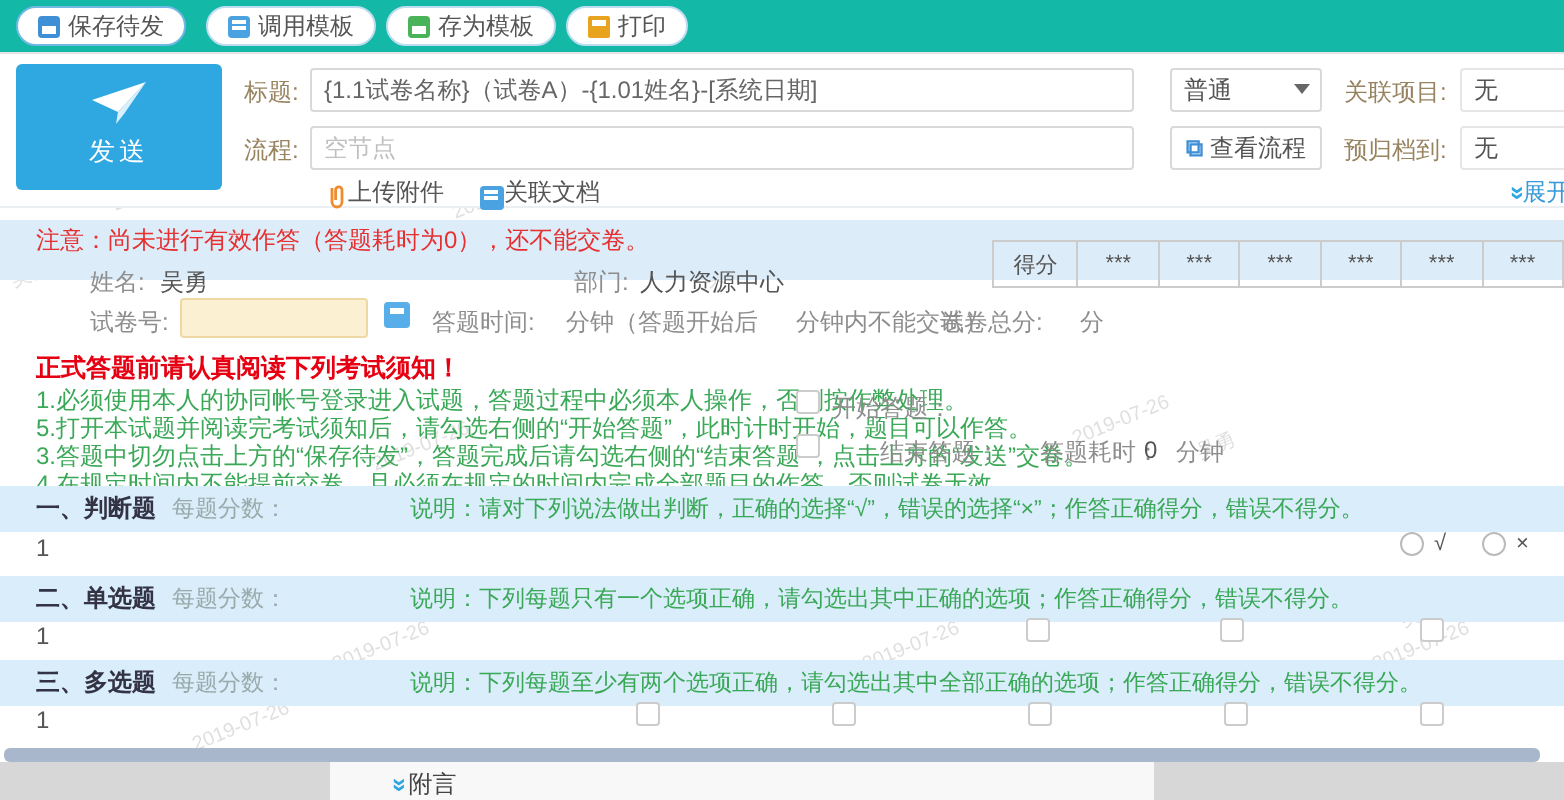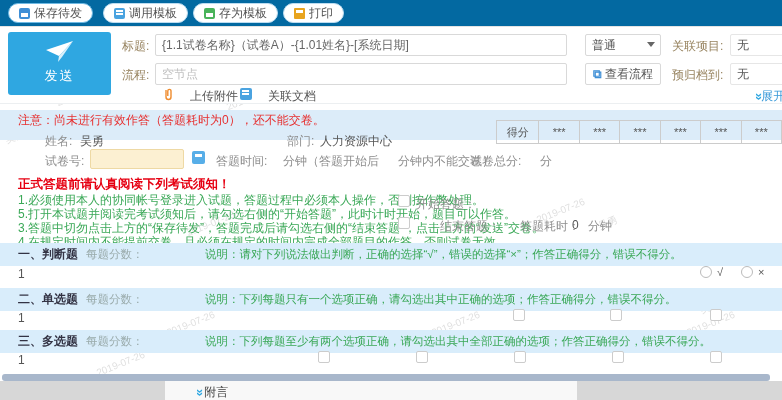--- a/index.html
+++ b/index.html
@@ -1,21 +1,21 @@
 <!DOCTYPE html>
 <html><head>
 <meta charset="utf-8">
 <style>
   * { margin:0; padding:0; box-sizing:border-box; }
   html,body { background:#fff; }
   body { font-family:"Liberation Sans","DejaVu Sans",sans-serif; font-size:12px; color:#444; }
   #screen { position:relative; width:782px; height:400px; background:#fff; overflow:hidden; }
 
   
-  .toolbar { position:absolute; left:0; top:0; width:782px; height:27px; background:#0369a1; border-bottom:1px solid #e4e4e4; }
+  .toolbar { position:absolute; left:0; top:0; width:782px; height:27px; background:#14b8a6; border-bottom:1px solid #e4e4e4; }
   .tbtn { position:absolute; top:3px; height:20px; display:flex; align-items:center; gap:4px; padding:0 10px; background:#fff; border:1px solid #bcdcf0; border-radius:10px; color:#555; font-size:12px; cursor:pointer; }
   .tbtn.primary { border-color:#6fb9e3; }
   .ico { display:inline-block; width:11px; height:11px; border-radius:2px; position:relative; flex:0 0 auto; }
   .ico.floppy-blue { background:#3f8fd6; }
   .ico.floppy-blue::after, .ico.floppy-green::after { content:""; position:absolute; left:2px; top:5px; width:7px; height:4px; background:#fff; }
   .ico.doc-blue { background:#4aa3e0; }
   .ico.doc-blue::after { content:""; position:absolute; left:2px; top:2px; width:7px; height:2px; background:#fff; box-shadow:0 3px 0 #fff; }
   .ico.floppy-green { background:#49b35a; }
   .ico.printer { background:#e8a41f; border-radius:1px; }
   .ico.printer::after { content:""; position:absolute; left:2px; top:2px; width:7px; height:3px; background:#fff; }
@@ -23,21 +23,21 @@
   
   .formpanel { position:absolute; left:0; top:27px; width:782px; height:77px; background:#fff; border-bottom:1px solid #eceff1; }
   .sendbtn { position:absolute; left:8px; top:5px; width:103px; height:63px; background:#2fa7e1; border-radius:3px; color:#fff; text-align:center; cursor:pointer; }
   .sendbtn svg { margin-top:8px; }
   .sendbtn .sendlabel { font-size:13px; letter-spacing:2px; }
   .flabel { position:absolute; color:#97835f; font-size:12px; }
   .finput { position:absolute; height:22px; border:1px solid #d9d9d9; border-radius:2px; background:#fff; font-size:12px; color:#666; padding:0 6px; font-family:inherit; }
   .finput::placeholder { color:#c0c0c0; }
   .dropdown { position:absolute; height:22px; border:1px solid #d9d9d9; border-radius:2px; background:#fff; font-size:12px; color:#555; padding:2px 6px; cursor:pointer; }
   .dropdown .arr { position:absolute; right:5px; top:7px; width:0; height:0; border-left:4px solid transparent; border-right:4px solid transparent; border-top:5px solid #666; }
-  .linkrow { position:absolute; top:61px; font-size:12px; color:#555; display:flex; align-items:flex-start; gap:16px; cursor:pointer; }
+  .linkrow { position:absolute; top:61px; font-size:12px; color:#555; display:flex; align-items:flex-end; gap:0; cursor:pointer; }
   .chev { color:#2fa7e1; display:inline-block; transform:rotate(90deg); font-weight:bold; font-size:13px; line-height:10px; }
   .expand { position:absolute; left:752px; top:61px; color:#3a9ad9; font-size:12px; display:flex; gap:2px; cursor:pointer; white-space:nowrap; }
 
   
   .noticebar { position:absolute; left:0; top:110px; width:782px; height:30px; background:#dcecf9; }
   .noticebar span { position:absolute; left:18px; top:2px; color:#e63030; font-size:12px; }
 
   
   .lbl { color:#8e8e8e; font-size:12px; position:absolute; white-space:nowrap; }
   .val { color:#555; font-size:12px; position:absolute; white-space:nowrap; }

